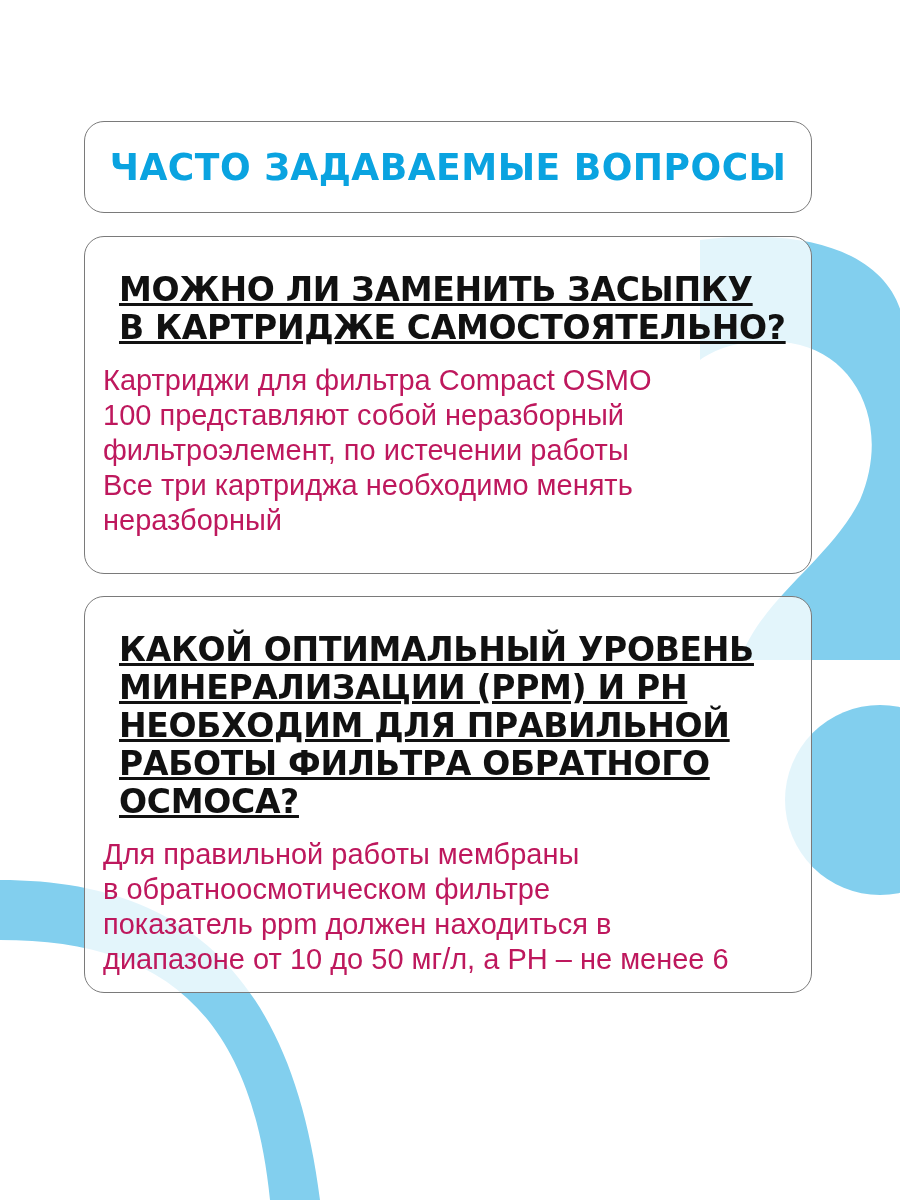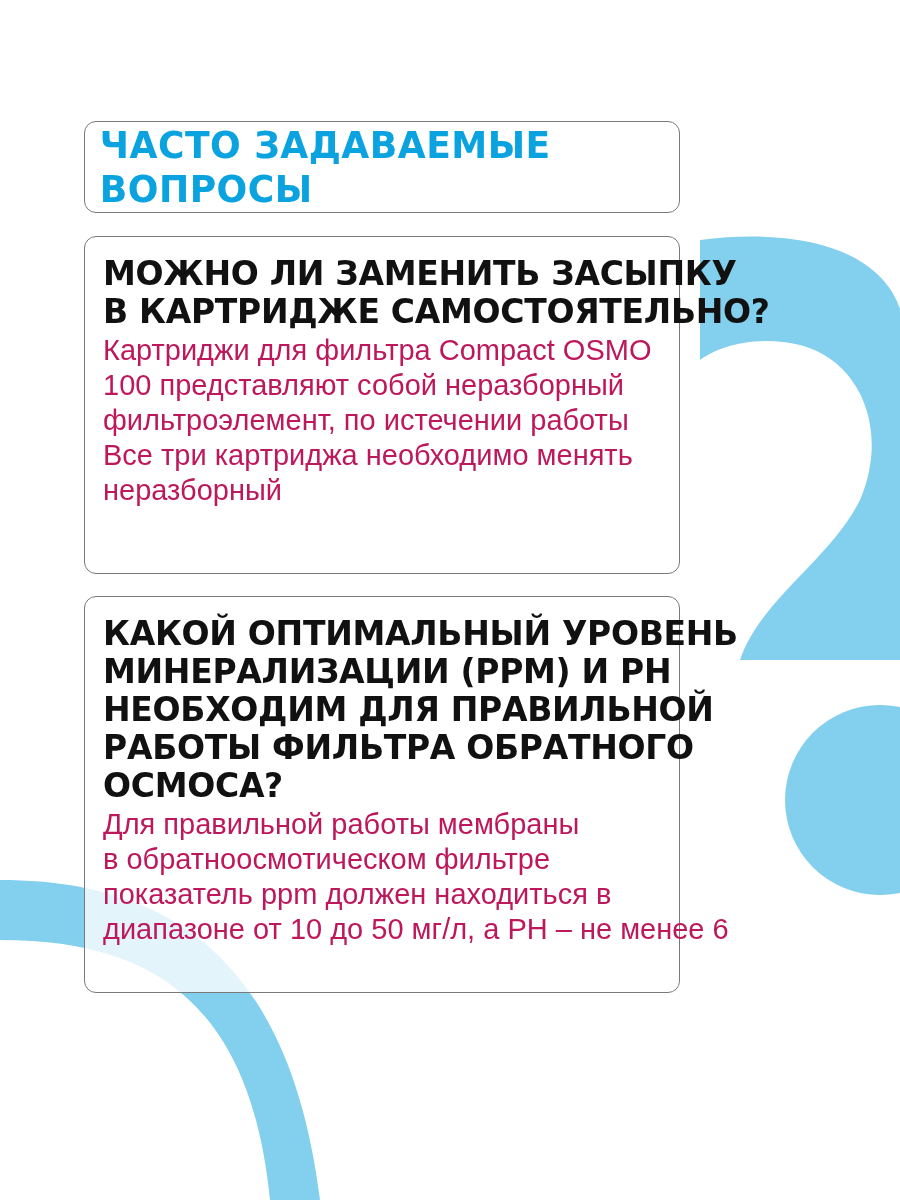--- a/index.html
+++ b/index.html
@@ -1,24 +1,24 @@
 <!DOCTYPE html>
 <html><head>
 <meta charset="utf-8">
 <style>
   html, body { margin:0; padding:0; }
   body { width:900px; height:1200px; position:relative; overflow:hidden; background:#ffffff; font-family:"Liberation Sans", sans-serif; }
   .deco { position:absolute; left:0; top:0; width:900px; height:1200px; z-index:0; }
-  .card { position:absolute; left:84px; width:596px; border:1.5px solid #7a7a7a; border-radius:12px; box-sizing:border-box; z-index:1; }
+  .card { position:absolute; left:84px; width:728px; border:1.5px solid #7a7a7a; border-radius:20px; box-sizing:border-box; z-index:1; }
   .header-card { top:121px; height:92px; background:#ffffff; display:flex; align-items:center; justify-content:center; }
   .header-title { color:#0aa3e0; font-weight:bold; font-size:38px; letter-spacing:0.5px; font-family:"DejaVu Sans", sans-serif; transform:scaleX(0.95); }
   .faq-card { background:rgba(255,255,255,0.78); padding:18px 18px 16px 18px; }
   .faq1 { top:236px; height:338px; }
   .faq2 { top:596px; height:397px; }
-  .q { font-family:"DejaVu Sans", sans-serif; font-weight:bold; color:#111; font-size:33px; line-height:38px; text-transform:uppercase; margin:0; letter-spacing:-0.3px; }
+  .q { font-family:"DejaVu Sans", sans-serif; font-weight:bold; color:#111; font-size:33px; line-height:38px; text-transform:uppercase; margin:16px; letter-spacing:-0.3px;text-decoration:underline; }
   .a { color:#be185d; font-size:29px; line-height:35px; margin:2px 0 0 0; }
   .line { display:block; white-space:nowrap; }
 </style>
 </head>
 <body>
 
 <svg class="deco" viewBox="0 0 900 1200" xmlns="http://www.w3.org/2000/svg">
 
   <path d="M700 240 C820 225 905 260 905 340 L905 660 L740 660 C760 600 830 560 860 500 C890 430 860 360 800 345 C760 335 720 345 700 360 Z" fill="#82cfee"></path>
   <path d="M730 600 C760 560 820 520 850 470 C870 420 850 370 800 360 C770 355 740 365 725 380 L725 620 Z" fill="#ffffff" opacity="0"></path>

